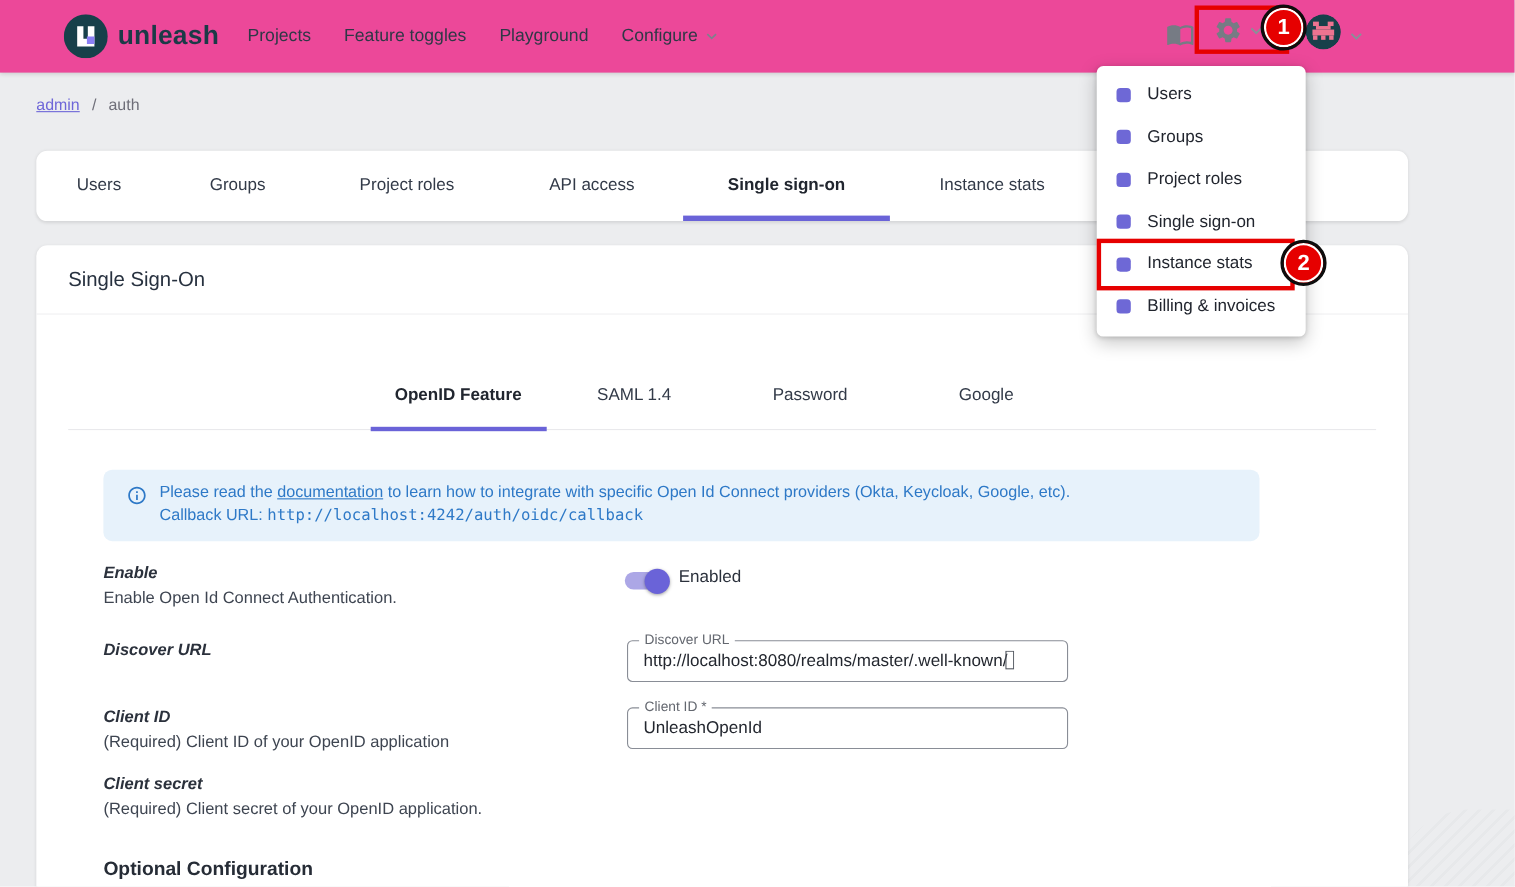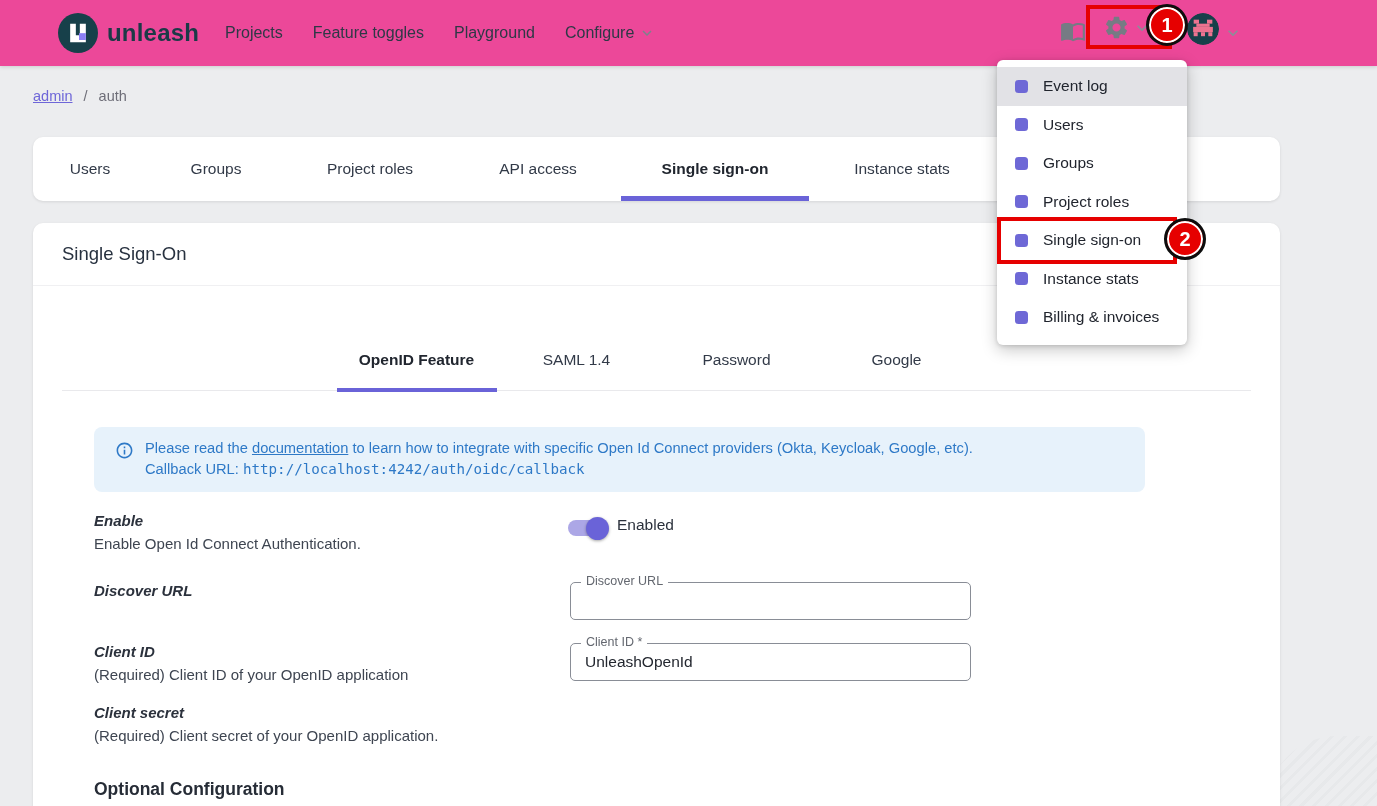--- a/index.html
+++ b/index.html
@@ -284,40 +284,37 @@
   <div class="f-label" style="top:289px">Enable</div>
   <div class="f-desc" style="top:312px">Enable Open Id Connect Authentication.</div>
   <div class="switch">
     <div class="switch-thumb"></div>
   </div>
   <div class="switch-state">Enabled</div>
 
   <div class="f-label" style="top:359px">Discover URL</div>
   <div class="tf tf-discover">
     <span class="tf-label">Discover URL</span>
+    <span class="tf-value"><span>http://localhost:8080/realms/master/.well-known/</span><span class="caret-box"></span></span>
   </div>
 
   <div class="f-label" style="top:420px">Client ID</div>
   <div class="f-desc" style="top:443px">(Required) Client ID of your OpenID application</div>
   <div class="tf tf-clientid">
     <span class="tf-label">Client ID *</span>
     <span class="tf-value">UnleashOpenId</span>
   </div>
 
   <div class="f-label" style="top:481px">Client secret</div>
   <div class="f-desc" style="top:504px">(Required) Client secret of your OpenID application.</div>
 
   <div class="optional-heading">Optional Configuration</div>
 </div>
 
 <div class="menu">
-  <div class="menu-item hovered">
-    <span class="menu-sq"></span>
-    <span class="menu-label">Event log</span>
-  </div>
   <div class="menu-item">
     <span class="menu-sq"></span>
     <span class="menu-label">Users</span>
   </div>
   <div class="menu-item">
     <span class="menu-sq"></span>
     <span class="menu-label">Groups</span>
   </div>
   <div class="menu-item">
     <span class="menu-sq"></span>

